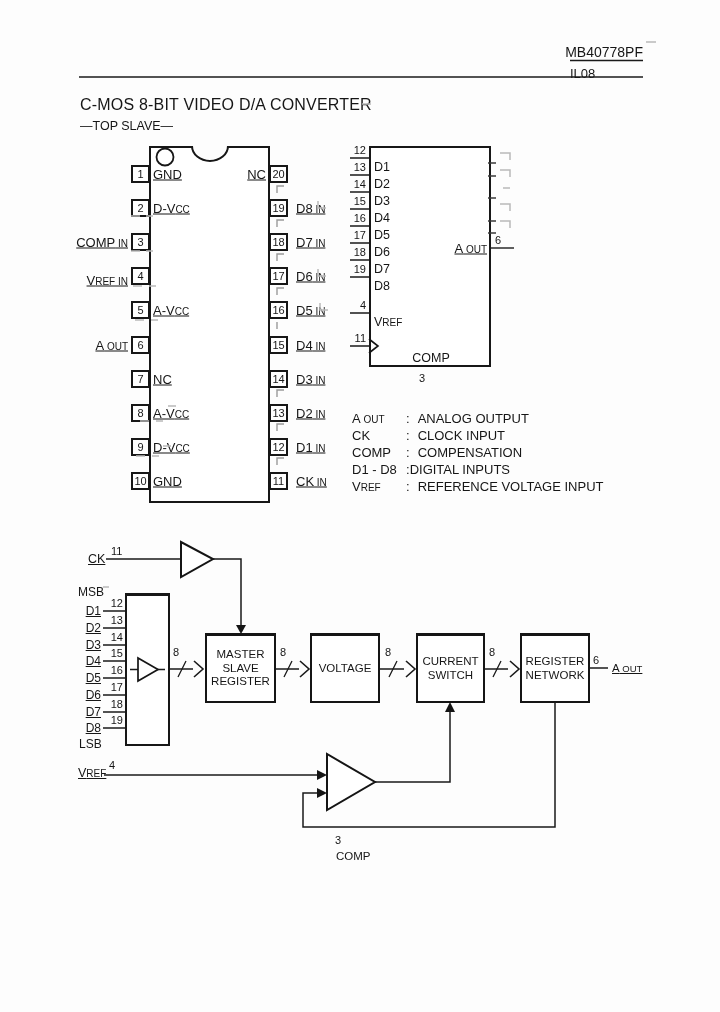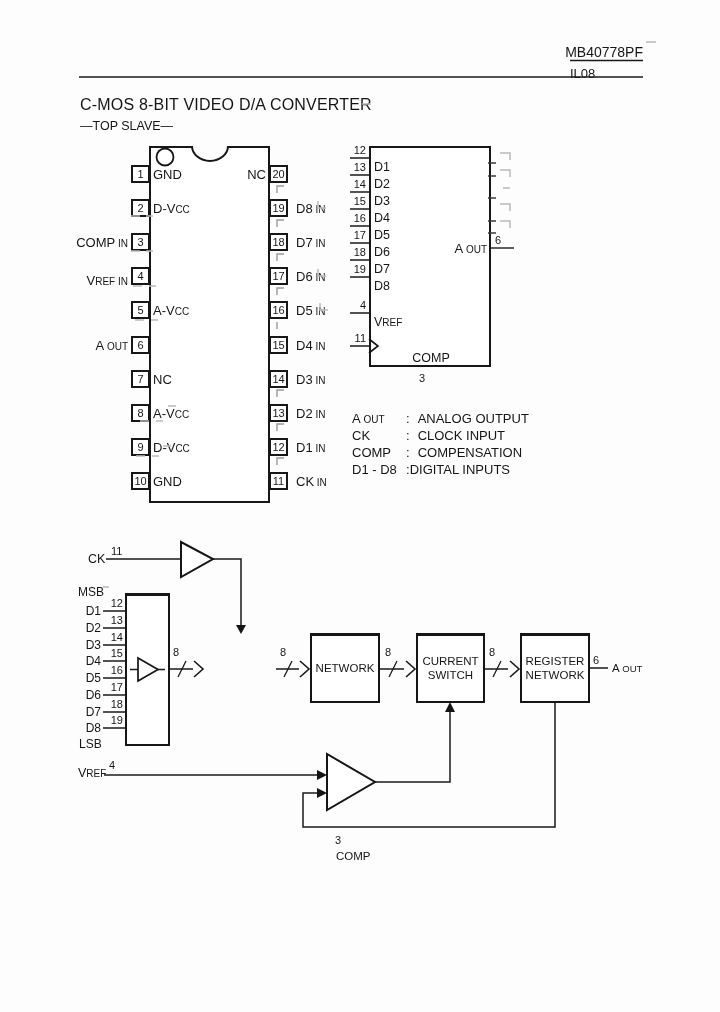--- a/index.html
+++ b/index.html
@@ -1,19 +1,19 @@
 <!DOCTYPE html>
 <html><head>
 <meta charset="utf-8">
 <style>
   html,body{margin:0;padding:0;background:#e8e8e8;}
   .page{position:relative;width:720px;height:1012px;background:#fdfdfd;overflow:hidden;
         font-family:"Liberation Sans","DejaVu Sans",sans-serif;color:#161616;}
   .abs{position:absolute;white-space:nowrap;}
-  .lab{position:absolute;white-space:nowrap;font-size:13px;transform:translateY(-50%);}
+  .lab{position:absolute;white-space:nowrap;font-size:13px;transform:translateY(-50%);text-decoration:underline;}
   .sub{font-size:10px;}
   .num{font-size:11px;}
   .ra{text-align:right;}
   .box{position:absolute;border:2.5px solid #171717;background:#fff;box-sizing:border-box;}
   .pin{position:absolute;width:19px;height:18px;border:2px solid #171717;box-sizing:border-box;
        background:#fff;display:flex;align-items:center;justify-content:center;font-size:11px;}
   .blk{position:absolute;border:2px solid #151515;border-top:3px solid #151515;background:#fff;
        box-sizing:border-box;display:flex;align-items:center;justify-content:center;
        text-align:center;font-size:11.5px;line-height:1.2;padding:2px;}
   .term{display:inline-block;width:54px;}
@@ -144,20 +144,21 @@
   <div class="abs" style="left:374px;top:315px;font-size:12.5px"><span>V</span><span class="sub">REF</span></div>
   <div class="lab" style="right:233px;top:248px"><span>A</span><span class="sub"> OUT</span></div>
   <div class="abs num" style="left:495px;top:234px">6</div>
   <div class="abs" style="left:405px;top:351px;width:52px;text-align:center;font-size:12.5px">COMP</div>
   <div class="abs num" style="left:419px;top:372px">3</div>
 
   <div class="abs" style="left:352px;top:411px;font-size:13px"><span class="term"><span>A</span><span class="sub"> OUT</span></span><span>:</span><span style="margin-left:8px">ANALOG OUTPUT</span></div>
   <div class="abs" style="left:352px;top:428px;font-size:13px"><span class="term"><span>CK</span><span class="sub"></span></span><span>:</span><span style="margin-left:8px">CLOCK INPUT</span></div>
   <div class="abs" style="left:352px;top:445px;font-size:13px"><span class="term"><span>COMP</span><span class="sub"></span></span><span>:</span><span style="margin-left:8px">COMPENSATION</span></div>
   <div class="abs" style="left:352px;top:462px;font-size:13px"><span class="term"><span>D1 - D8</span><span class="sub"></span></span><span>:</span><span style="margin-left:0">DIGITAL INPUTS</span></div>
+  <div class="abs" style="left:352px;top:479px;font-size:13px"><span class="term"><span>V</span><span class="sub">REF</span></span><span>:</span><span style="margin-left:8px">REFERENCE VOLTAGE INPUT</span></div>
 
   <div class="lab" style="left:88px;top:559px;font-size:12.5px">CK</div>
   <div class="abs num" style="left:111px;top:545px">11</div>
   <div class="abs" style="left:78px;top:585px;font-size:12px">MSB</div>
   <div class="abs" style="left:79px;top:737px;font-size:12px">LSB</div>
 
   <div class="lab" style="right:619px;top:611px;font-size:12px">D1</div>
   <div class="lab" style="right:619px;top:628px;font-size:12px">D2</div>
   <div class="lab" style="right:619px;top:645px;font-size:12px">D3</div>
   <div class="lab" style="right:619px;top:661px;font-size:12px">D4</div>
@@ -170,21 +171,22 @@
   <div class="abs num ra" style="left:105px;top:614px;width:18px">13</div>
   <div class="abs num ra" style="left:105px;top:631px;width:18px">14</div>
   <div class="abs num ra" style="left:105px;top:647px;width:18px">15</div>
   <div class="abs num ra" style="left:105px;top:664px;width:18px">16</div>
   <div class="abs num ra" style="left:105px;top:681px;width:18px">17</div>
   <div class="abs num ra" style="left:105px;top:698px;width:18px">18</div>
   <div class="abs num ra" style="left:105px;top:714px;width:18px">19</div>
 
   <div class="box" style="left:125px;top:593px;width:45px;height:153px;border-width:2px;border-top-width:3px"></div>
 
-  <div class="blk" style="left:310px;top:633px;width:70px;height:70px">NETWORK</div>
+  <div class="blk" style="left:205px;top:633px;width:71px;height:70px">MASTER SLAVE REGISTER</div>
+  <div class="blk" style="left:310px;top:633px;width:70px;height:70px">VOLTAGE</div>
   <div class="blk" style="left:520px;top:633px;width:70px;height:70px">REGISTER NETWORK</div>
   <div class="blk" style="left:416px;top:633px;width:69px;height:70px">CURRENT SWITCH</div>
 
   <div class="abs num" style="left:173px;top:646px">8</div>
   <div class="abs num" style="left:280px;top:646px">8</div>
   <div class="abs num" style="left:385px;top:646px">8</div>
   <div class="abs num" style="left:489px;top:646px">8</div>
 
   <div class="abs num" style="left:593px;top:654px">6</div>
   <div class="lab" style="left:612px;top:668px;font-size:11.5px"><span>A</span><span style="font-size:9.5px"> OUT</span></div>

